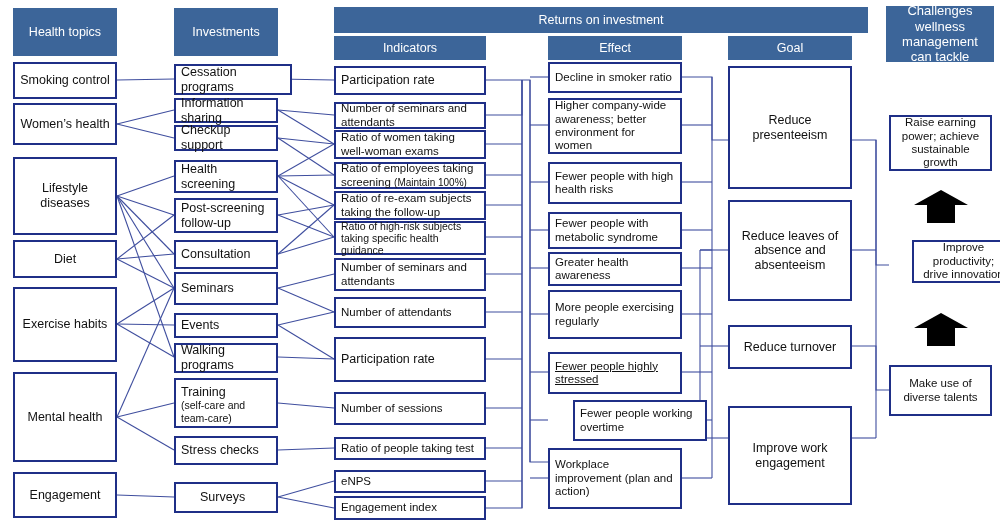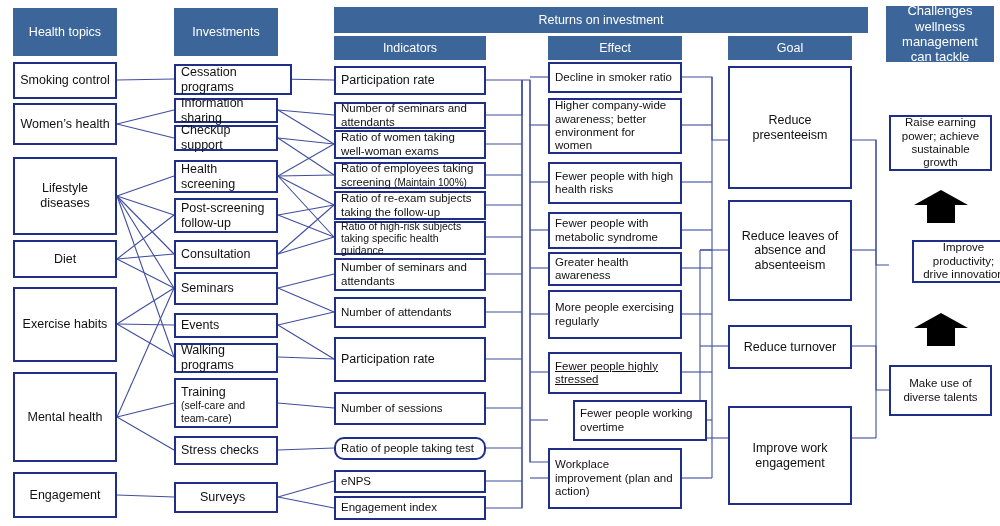--- a/index.html
+++ b/index.html
@@ -165,21 +165,21 @@
     <span>
       <span>Ratio of employees taking screening</span>&nbsp;<span class="tiny">(Maintain 100%)</span>
     </span>
   </div>
   <div class="box l sm" style="left:334px;top:191px;width:152px;height:29px;">Ratio of re-exam subjects taking the follow-up</div>
   <div class="box l" style="left:334px;top:221px;width:152px;height:34px;font-size:10.5px;">Ratio of high-risk subjects taking specific health guidance</div>
   <div class="box l sm" style="left:334px;top:258px;width:152px;height:33px;">Number of seminars and attendants</div>
   <div class="box l sm" style="left:334px;top:297px;width:152px;height:31px;">Number of attendants</div>
   <div class="box l" style="left:334px;top:337px;width:152px;height:45px;">Participation rate</div>
   <div class="box l sm" style="left:334px;top:392px;width:152px;height:33px;text-align:right;">Number of sessions</div>
-  <div class="box l sm" style="left:334px;top:437px;width:152px;height:23px;border-radius:10px;">Ratio of people taking test</div>
+  <div class="box l sm" style="left:334px;top:437px;width:152px;height:23px;">Ratio of people taking test</div>
   <div class="box l sm" style="left:334px;top:470px;width:152px;height:23px;">eNPS</div>
   <div class="box l sm" style="left:334px;top:496px;width:152px;height:24px;">Engagement index</div>
 
   <div class="box l sm" style="left:548px;top:62px;width:134px;height:31px;">Decline in smoker ratio</div>
   <div class="box l sm" style="left:548px;top:98px;width:134px;height:56px;">Higher company-wide awareness; better environment for women</div>
   <div class="box l sm" style="left:548px;top:162px;width:134px;height:42px;">Fewer people with high health risks</div>
   <div class="box l sm" style="left:548px;top:212px;width:134px;height:37px;">Fewer people with metabolic syndrome</div>
   <div class="box l sm" style="left:548px;top:252px;width:134px;height:34px;">Greater health awareness</div>
   <div class="box l sm" style="left:548px;top:290px;width:134px;height:49px;">More people exercising regularly</div>
   <div class="box l sm" style="left:548px;top:352px;width:134px;height:42px;text-decoration:underline;">Fewer people highly stressed</div>

